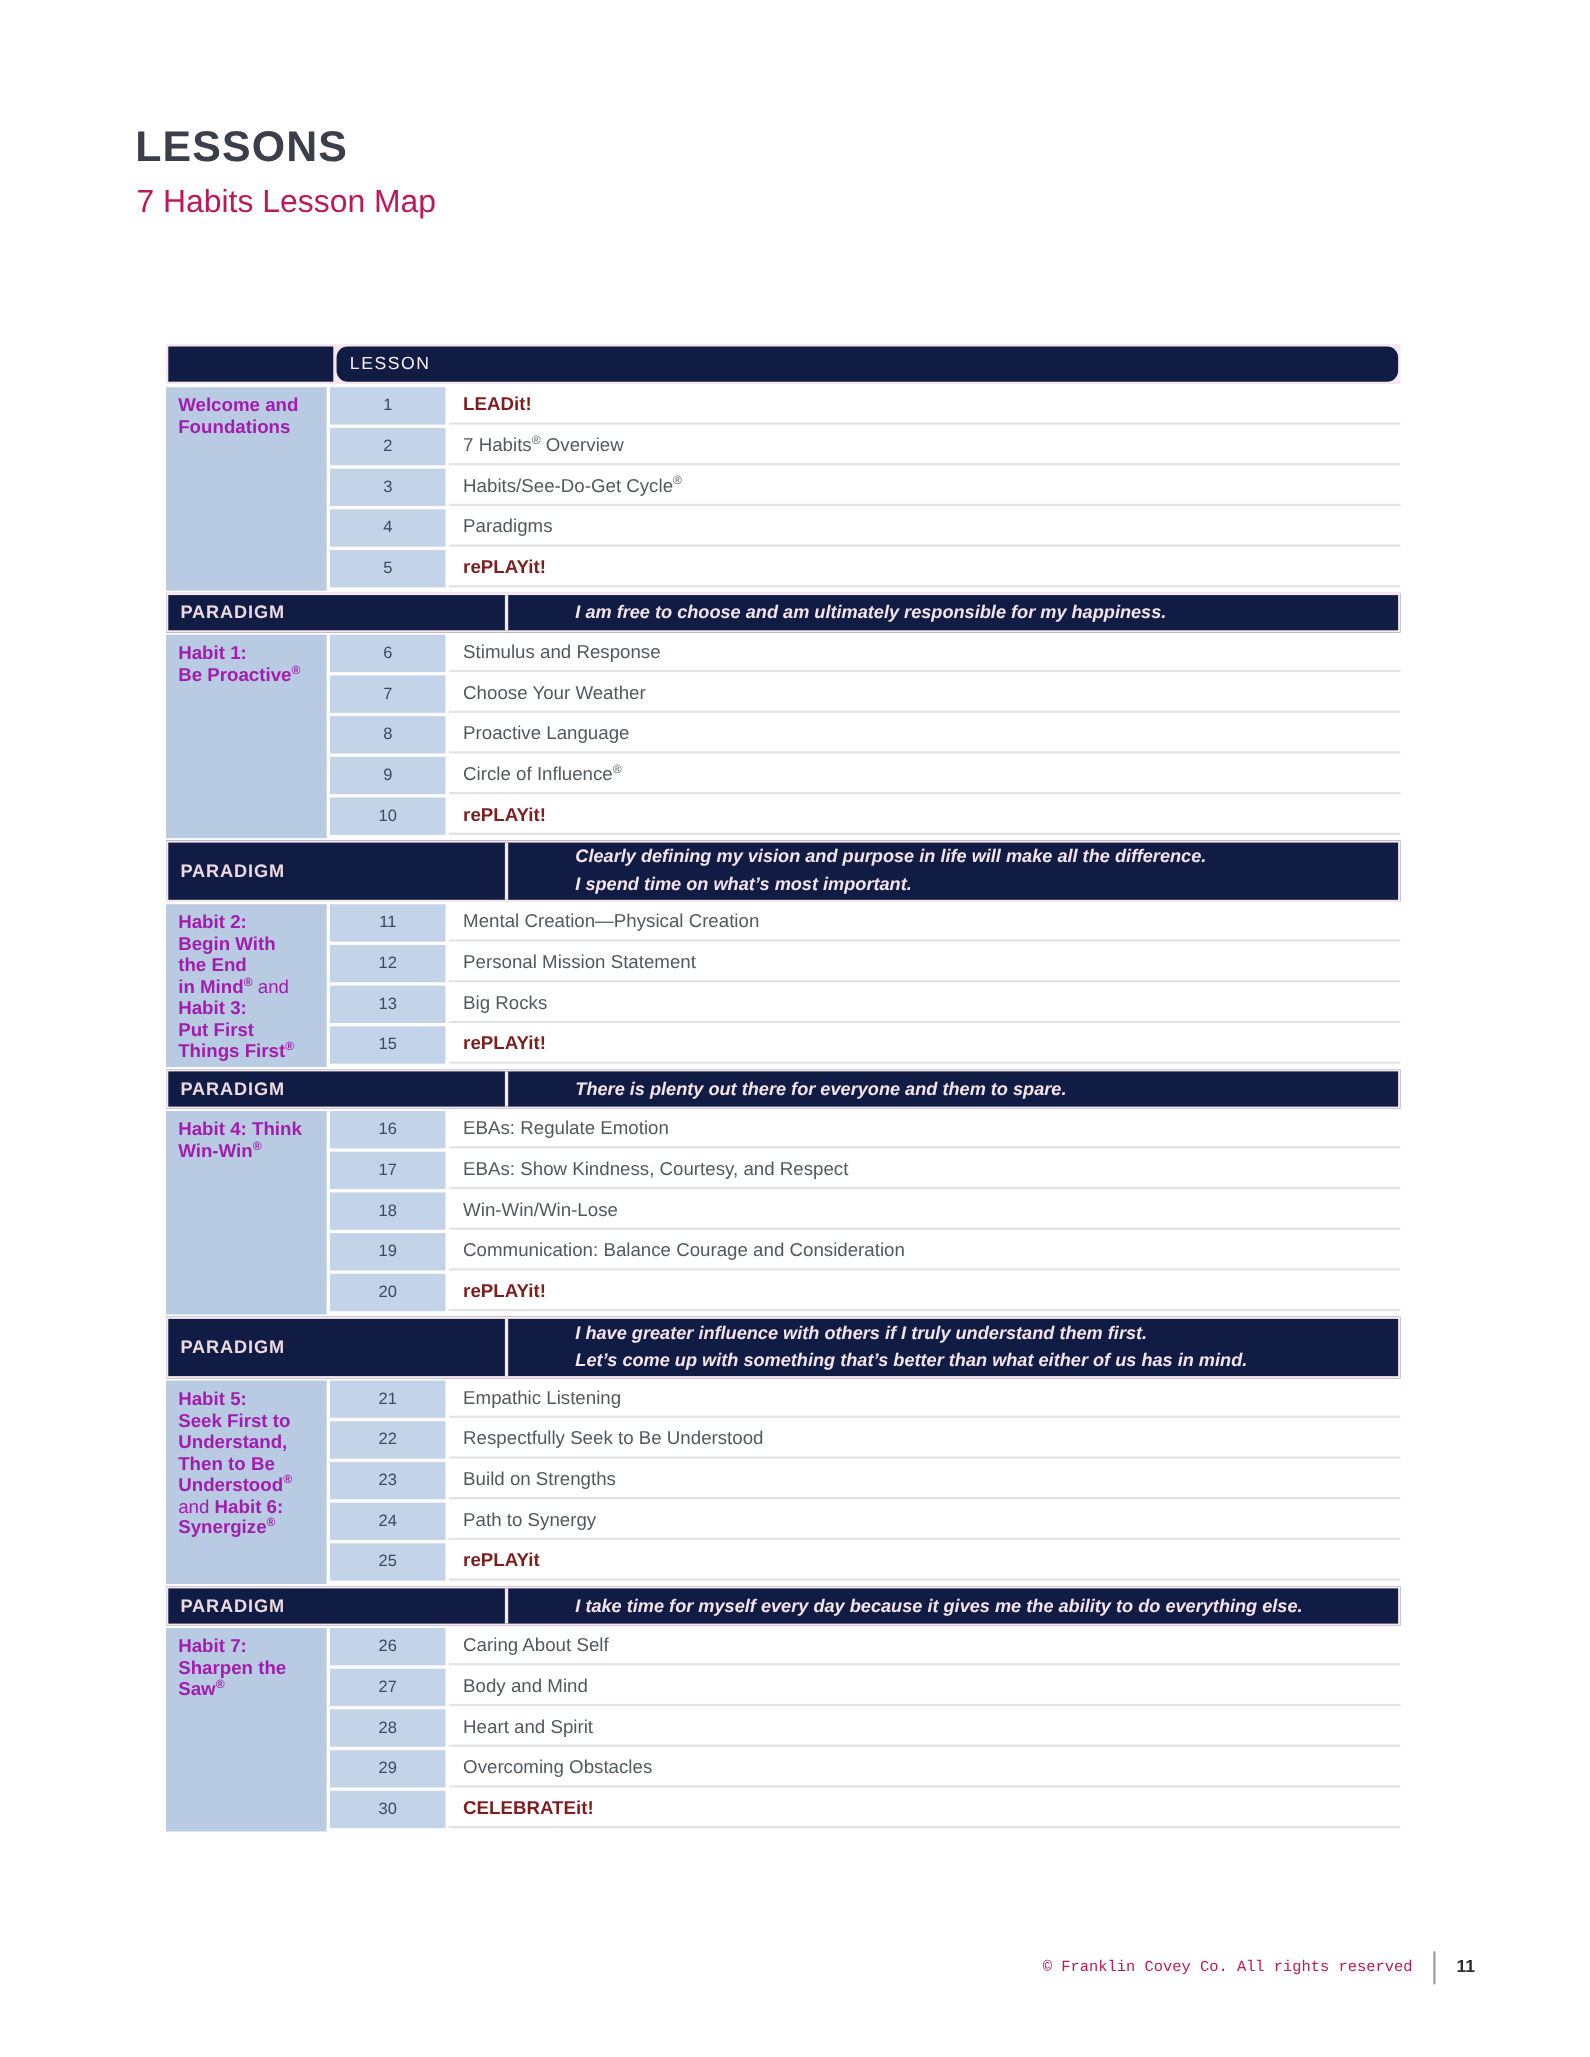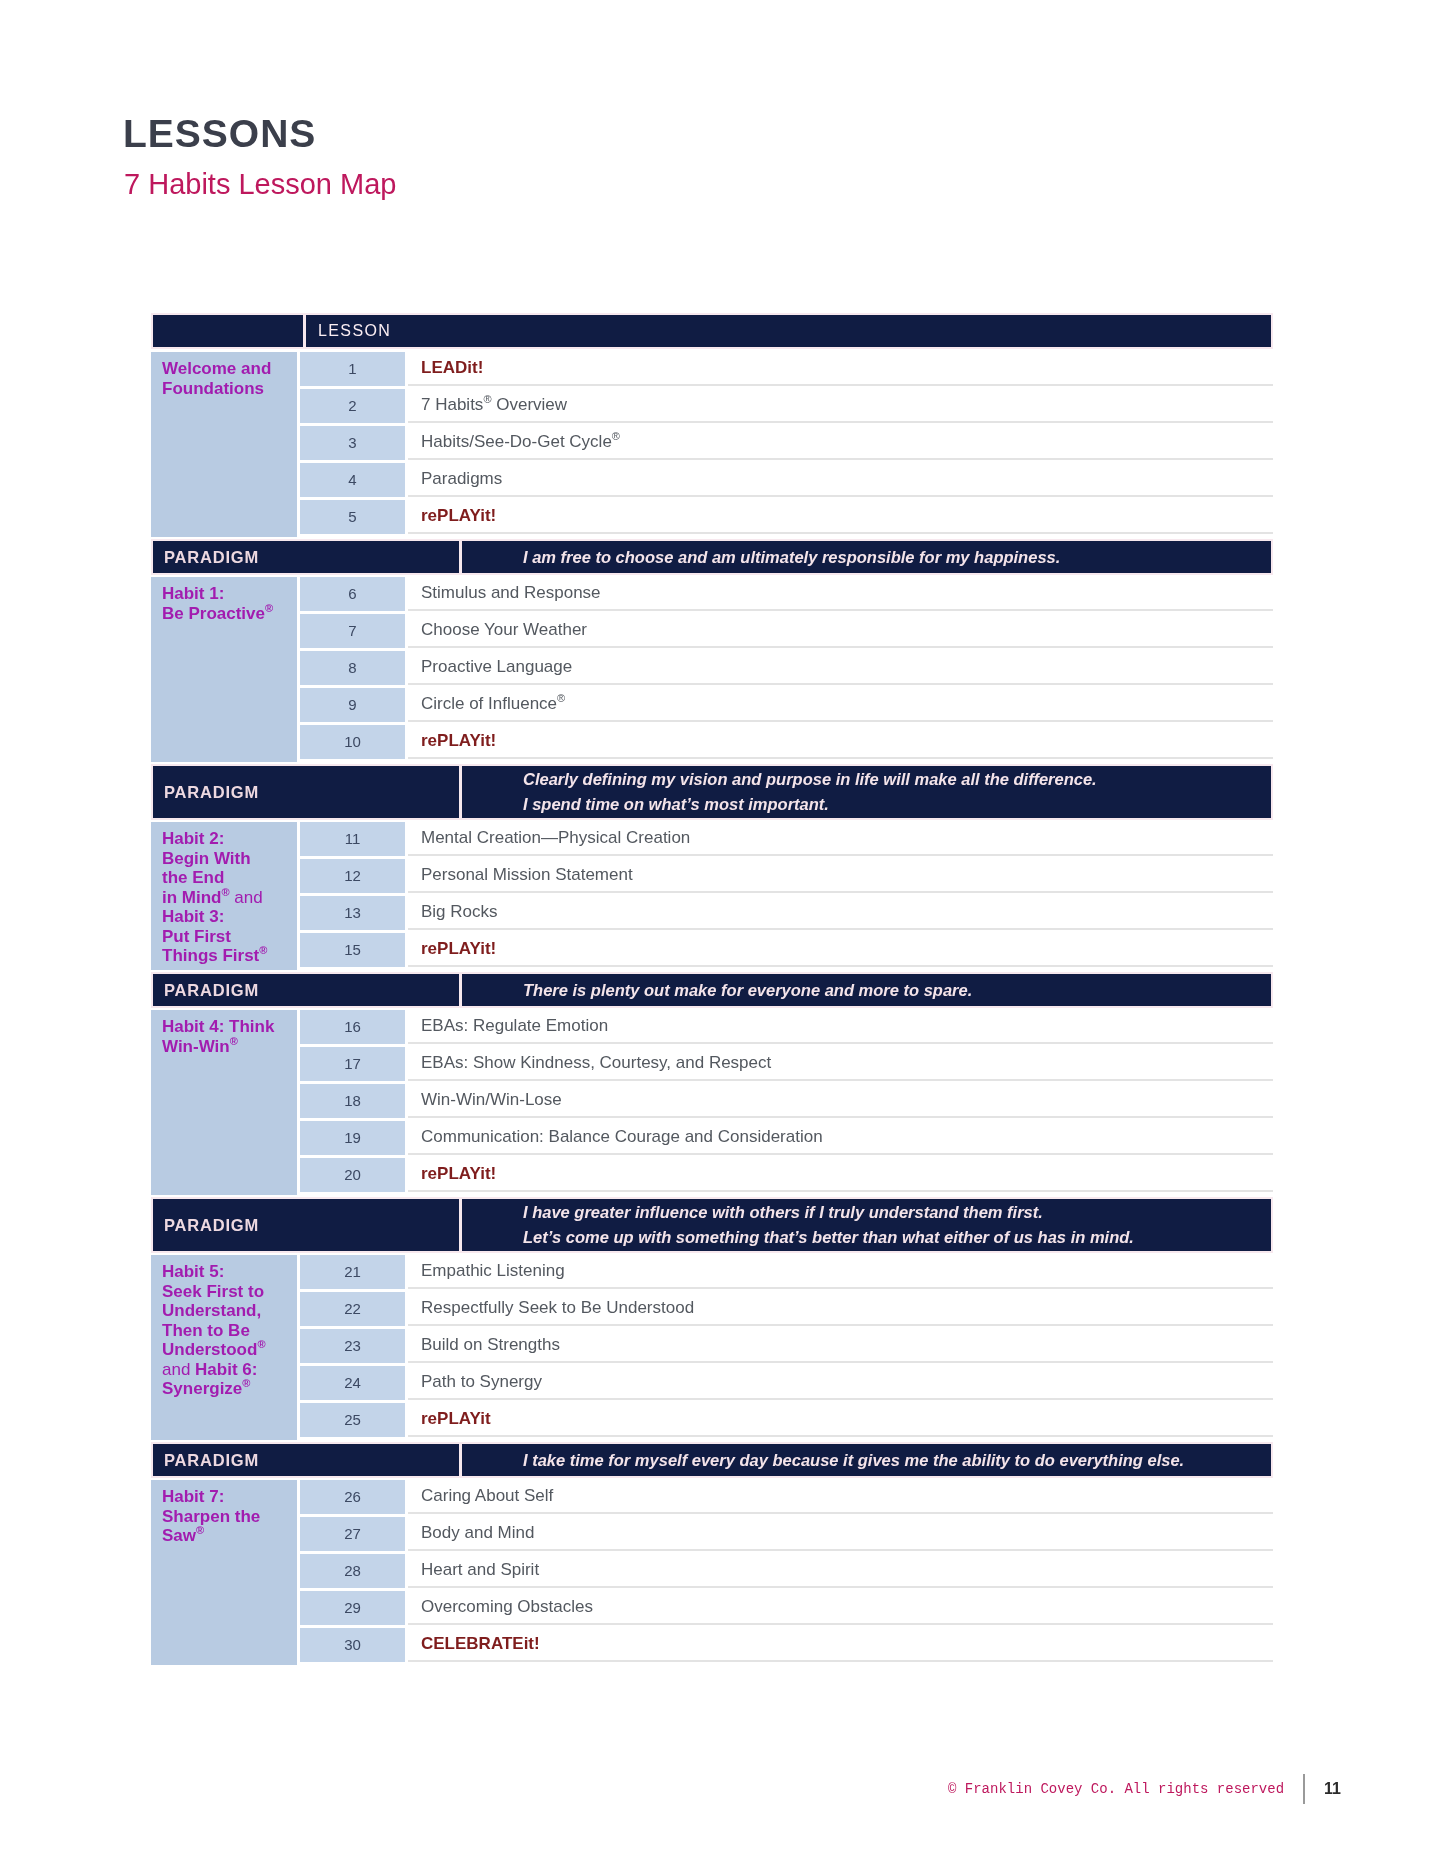--- a/index.html
+++ b/index.html
@@ -11,21 +11,21 @@
   .subtitle{position:absolute;left:124px;top:168px;
             font-size:29px;font-weight:400;color:#be185d;}
 
   .lessonmap{position:absolute;left:151px;top:313px;width:1122px;}
 
   
   .thead{display:flex;height:36px;box-sizing:border-box;
          border:2px solid #f7e8ee;background:#f7e8ee;margin-bottom:3px;}
   .thead .hleft{width:150px;background:#101c43;margin-right:3px;}
   .thead .hright{flex:1;background:#101c43;color:#fbeef3;
-                 font-size:16px;letter-spacing:1.4px;line-height:32px;padding-left:12px;}
+                 font-size:16px;letter-spacing:1.4px;line-height:32px;padding-left:12px;border-radius:10px;}
 
   
   .section{display:flex;}
   .slabel{width:146px;flex-shrink:0;margin-right:3px;background:#b8cbe2;
           padding:7px 6px 0 11px;box-sizing:border-box;
           color:#a21caf;font-size:17px;font-weight:700;line-height:19.5px;}
   .slabel .reg{font-weight:400;}
   .srows{flex:1;min-width:0;}
   .lrow{display:flex;height:34px;margin-bottom:3px;}
   .lnum{width:105px;flex-shrink:0;margin-right:3px;background:#c3d4e9;
@@ -163,21 +163,21 @@
             <div class="lrow">
               <div class="lnum">15</div>
               <div class="ltitle b">rePLAYit!</div>
             </div>
           </div>
         </div>
         <div class="paradigm" style="height: 36px;">
           <div class="plabel">PARADIGM</div>
           <div class="pdiv"></div>
           <div class="pstate">
-            <div>There is plenty out make for everyone and more to spare.</div>
+            <div>There is plenty out there for everyone and them to spare.</div>
           </div>
         </div>
         <div class="section">
           <div class="slabel">
             <div><span>Habit 4: Think</span></div>
             <div><span>Win-Win<span class="sup">®</span></span></div>
           </div>
           <div class="srows">
             <div class="lrow">
               <div class="lnum">16</div>

